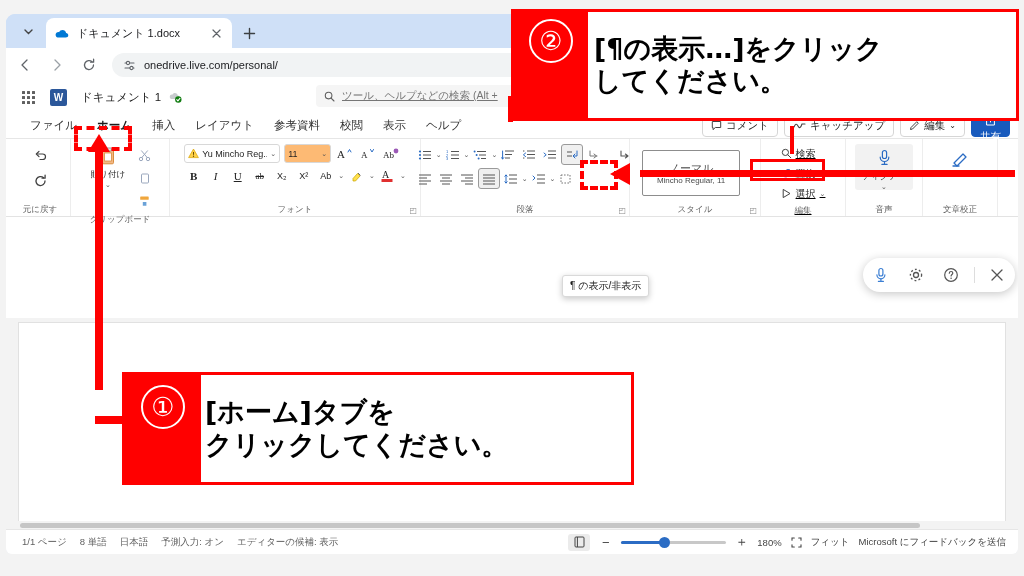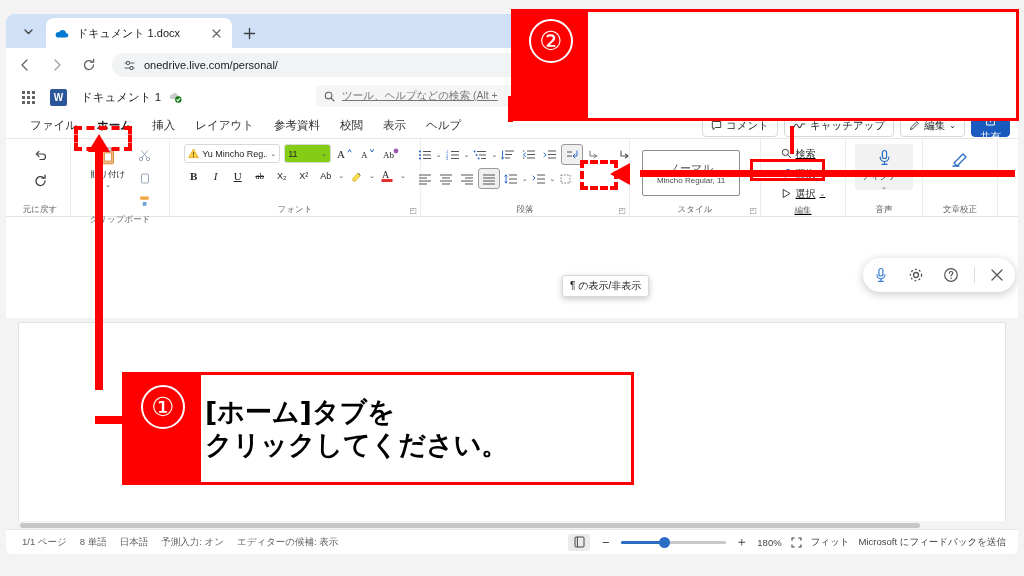--- a/index.html
+++ b/index.html
@@ -112,21 +112,21 @@
 
   .col2{display:flex;flex-direction:column;gap:1px;}
   .row{display:flex;align-items:center;gap:1px;}
 
   .fontname{
     width:96px;height:19px;border:1px solid #d8d8d8;border-radius:3px;background:#fff;
     display:flex;align-items:center;padding:0 3px;box-sizing:border-box;gap:3px;
   }
   .fontname .nm{font-size:9px;color:#242424;white-space:nowrap;overflow:hidden;flex:1;}
   .fontsize{
-    width:47px;height:19px;border:1px solid #d8d8d8;border-radius:3px;background:#84cc16;
+    width:47px;height:19px;border:1px solid #d8d8d8;border-radius:3px;background:#fdba74;
     display:flex;align-items:center;justify-content:space-between;padding:0 3px;box-sizing:border-box;
   }
   .fontsize .nm{font-size:9px;color:#242424;}
   .cv-s{font-size:7px;color:#555;}
 
   .fmtbtn{width:19px;height:19px;display:flex;align-items:center;justify-content:center;font-size:11px;color:#242424;border-radius:3px;}
   .fmtbtn.sub{font-size:9px;}
 
   .pbtn{width:20px;height:19px;display:flex;align-items:center;justify-content:center;border-radius:3px;}
   .pbtn.sel{border:1px solid #9a9a9a;background:#f0f0f0;}
@@ -838,20 +838,22 @@
   <div class="arrow" id="arrow1-h"></div>
   <div class="arrow" id="arrow1-head"></div>
   <div class="arrow" id="arrow2-h"></div>
   <div class="arrow" id="arrow2-head"></div>
 
   <div class="anno" id="anno2">
     <div class="badge">
       <div class="num">②</div>
     </div>
     <div class="txt">
+      <div class="ln">[¶の表示…]をクリック</div>
+      <div class="ln">してください。</div>
     </div>
   </div>
 
   <div class="anno" id="anno1">
     <div class="badge">
       <div class="num">①</div>
     </div>
     <div class="txt">
       <div>[ホーム]タブを</div>
       <div>クリックしてください。</div>

